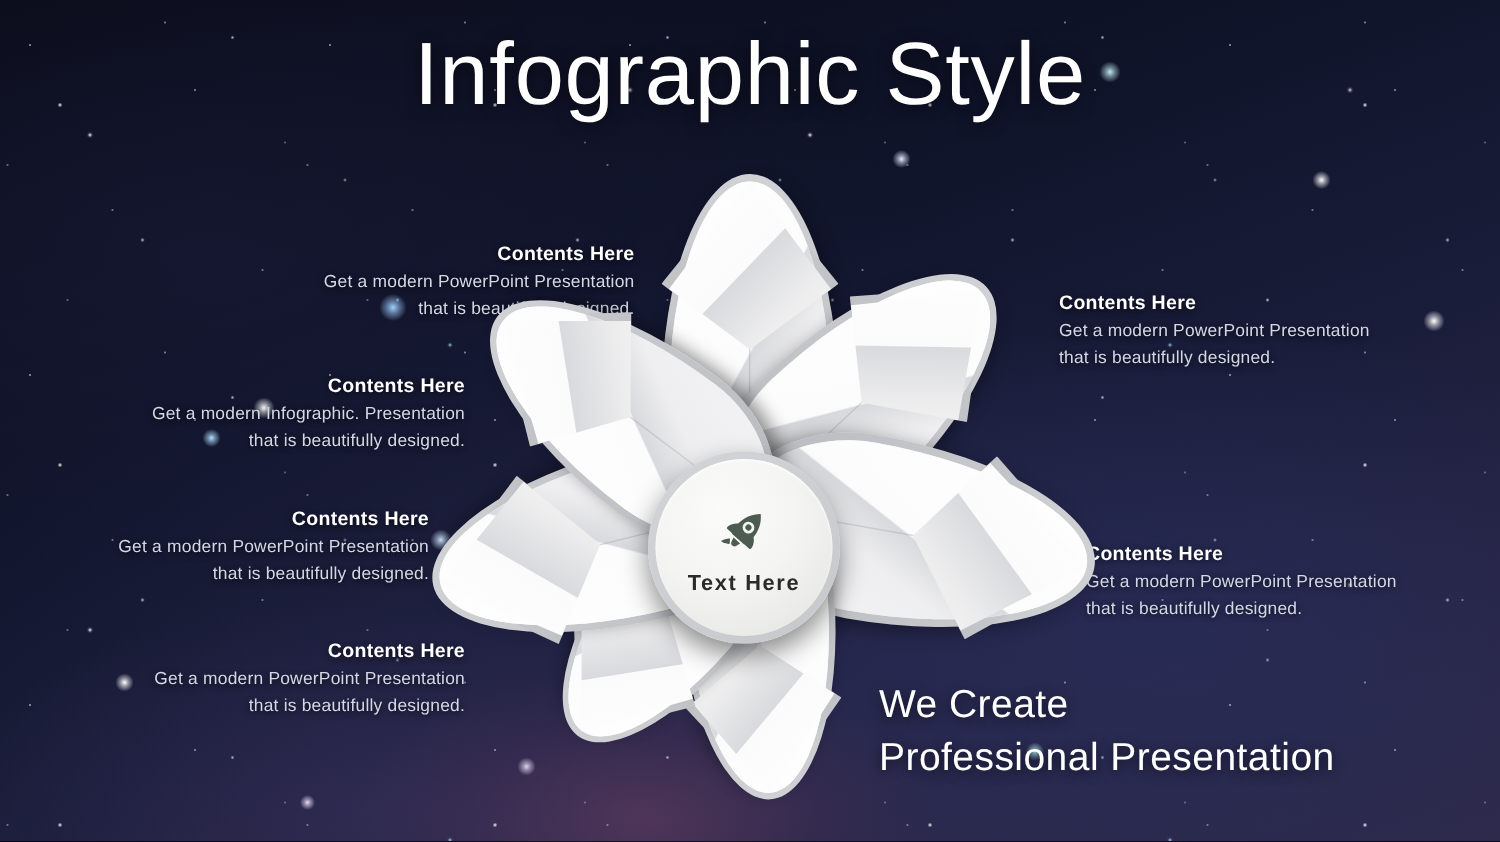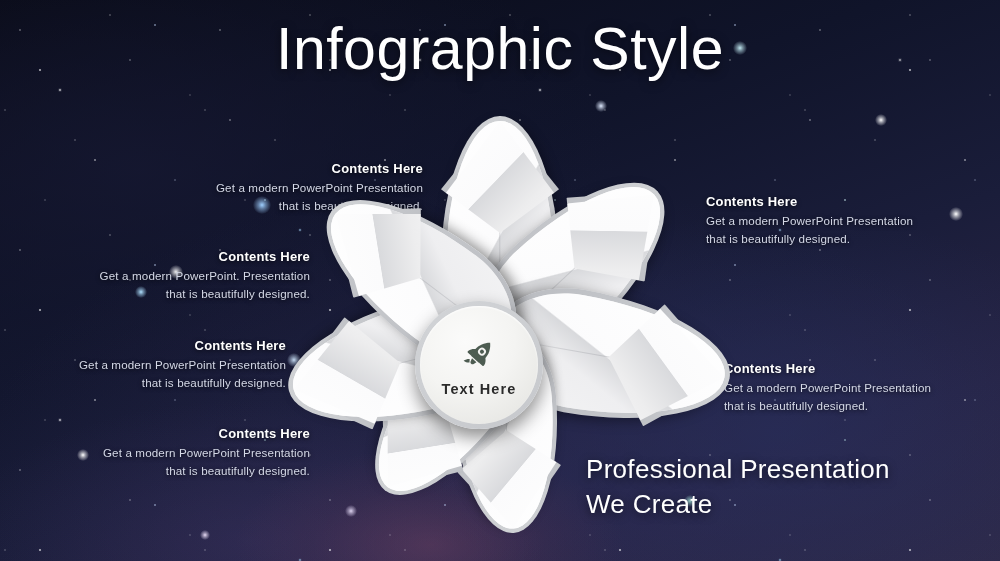--- a/index.html
+++ b/index.html
@@ -163,21 +163,21 @@
     left: 5px; top: 5px;
     width: 108px; height: 112px;
     clip-path: polygon(50% 0%, 100% 64%, 50% 100%, 0% 64%);
     background: linear-gradient(to bottom right, #fefefe 0%, #fbfbfc 49.5%, #d9dadd 50%, #ededee 75%, #f6f6f7 100%);
     z-index: 3;
   }
 
   
   #hub {
     position: absolute;
-    left: 479px;
+    left: 496px;
     top: 365px;
     width: 128px;
     height: 128px;
     margin-left: -64px;
     margin-top: -64px;
     border-radius: 50%;
     background: linear-gradient(145deg, #d2d4d7 0%, #c6c8cc 100%);
     box-shadow: 0 8px 18px rgba(0,0,0,0.45);
     z-index: 50;
   }
@@ -249,21 +249,21 @@
       <div class="block right-align" style="left: 183px; top: 161px;">
         <div class="bt">Contents Here</div>
         <div class="bd">
           <div>Get a modern  PowerPoint   Presentation</div>
           <div>that is beautifully  designed.</div>
         </div>
       </div>
       <div class="block right-align" style="left: 70px; top: 249px;">
         <div class="bt">Contents Here</div>
         <div class="bd">
-          <div>Get a modern  PowerPoint.  Presentation</div>
+          <div>Get a modern  Infographic.  Presentation</div>
           <div>that is beautifully  designed.</div>
         </div>
       </div>
       <div class="block right-align" style="left: 46px; top: 338px;">
         <div class="bt">Contents Here</div>
         <div class="bd">
           <div>Get a modern  PowerPoint   Presentation</div>
           <div>that is beautifully  designed.</div>
         </div>
       </div>
@@ -346,17 +346,17 @@
           <circle cx="32" cy="24.5" r="6.6" fill="#f3f3f1"></circle>
           <circle cx="32" cy="24.5" r="3.4" fill="#4d5c51"></circle>
           <path d="M28.6 52.2c-2.4 2.6-5.6 4-9.4 4.3 1.1-3.8 3-6.8 5.7-8.9l3.7 4.6z" fill="#4d5c51"></path>
         </g>
       </svg>
       <div id="hub-label">Text Here</div>
     </div>
   </div>
 
   <div id="tagline">
+    <div>We Create</div>
     <div>Professional Presentation</div>
-    <div>We Create</div>
   </div>
 
 </div>
 
 </body></html>

